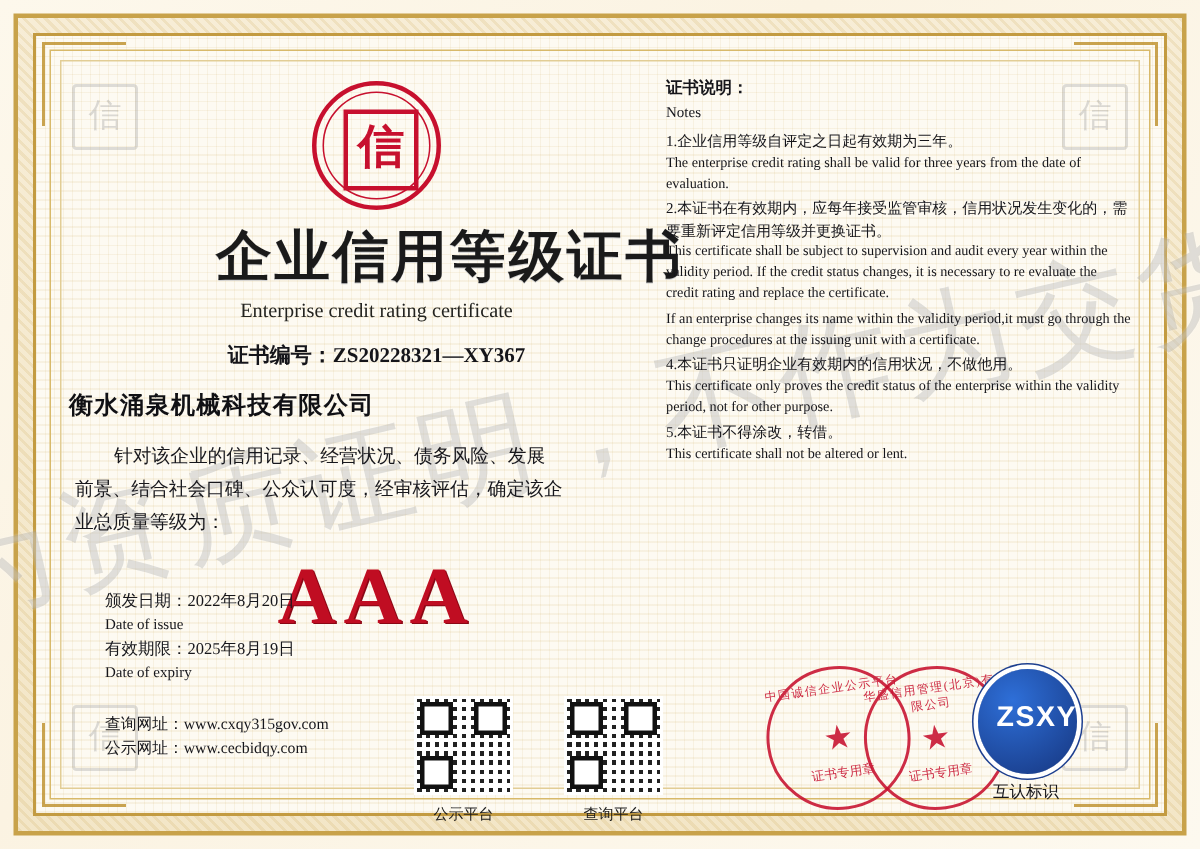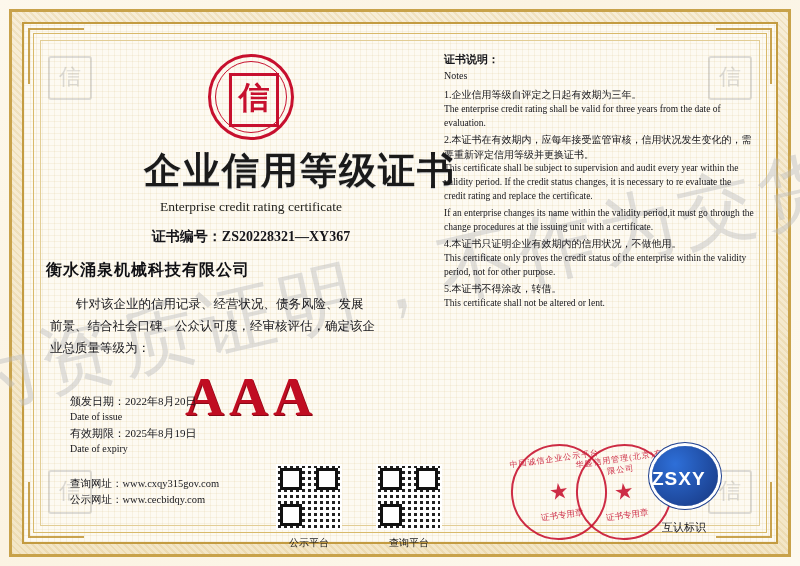--- a/index.html
+++ b/index.html
@@ -205,23 +205,23 @@
   .seal .txt-top{
     position:absolute;left:0;right:0;top:7px;text-align:center;font-size:8px;letter-spacing:1px;
   }
   .seal .txt-bot{
     position:absolute;left:0;right:0;bottom:16px;text-align:center;font-size:8.5px;
   }
   .seal.s-a{left:465px;top:398px;}
   .seal.s-b{left:530px;top:398px;}
 
   .logo-badge{
-    position:absolute;right:36px;top:400px;width:66px;height:60px;border-radius:50%;
+    position:absolute;right:36px;top:400px;width:66px;height:70px;border-radius:50%;
     background:radial-gradient(circle at 35% 30%,#2e6fd8,#16357e);
-    color:#fff;text-align:left;line-height:66px;font-size:19px;font-weight:bold;
+    color:#fff;text-align:right;line-height:66px;font-size:19px;font-weight:bold;
     letter-spacing:1px;font-family:"Liberation Sans",sans-serif;
     box-shadow:0 0 0 3px #fff,0 0 0 4px #1d3f8f;
   }
   .logo-label{
     position:absolute;right:24px;top:474px;width:92px;text-align:center;font-size:11px;color:#16161b;
   }
   .notes-title{font-weight:bold;font-size:11px;margin-bottom:1px;}
   .notes-sub{font-size:10px;margin-bottom:5px;}
   .note-cn{font-size:10px;color:#15151a;}
   .note-en{font-size:9.5px;color:#15151a;margin-bottom:3px;font-style:normal;}

